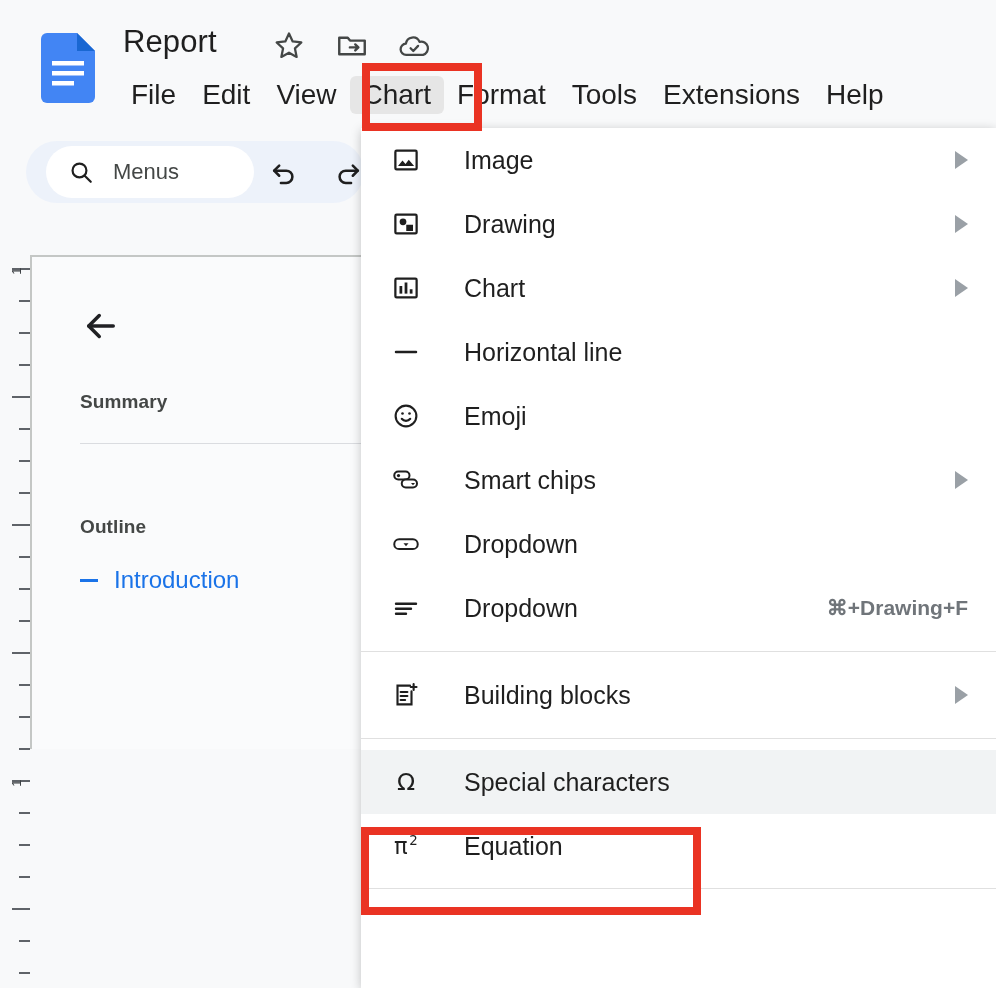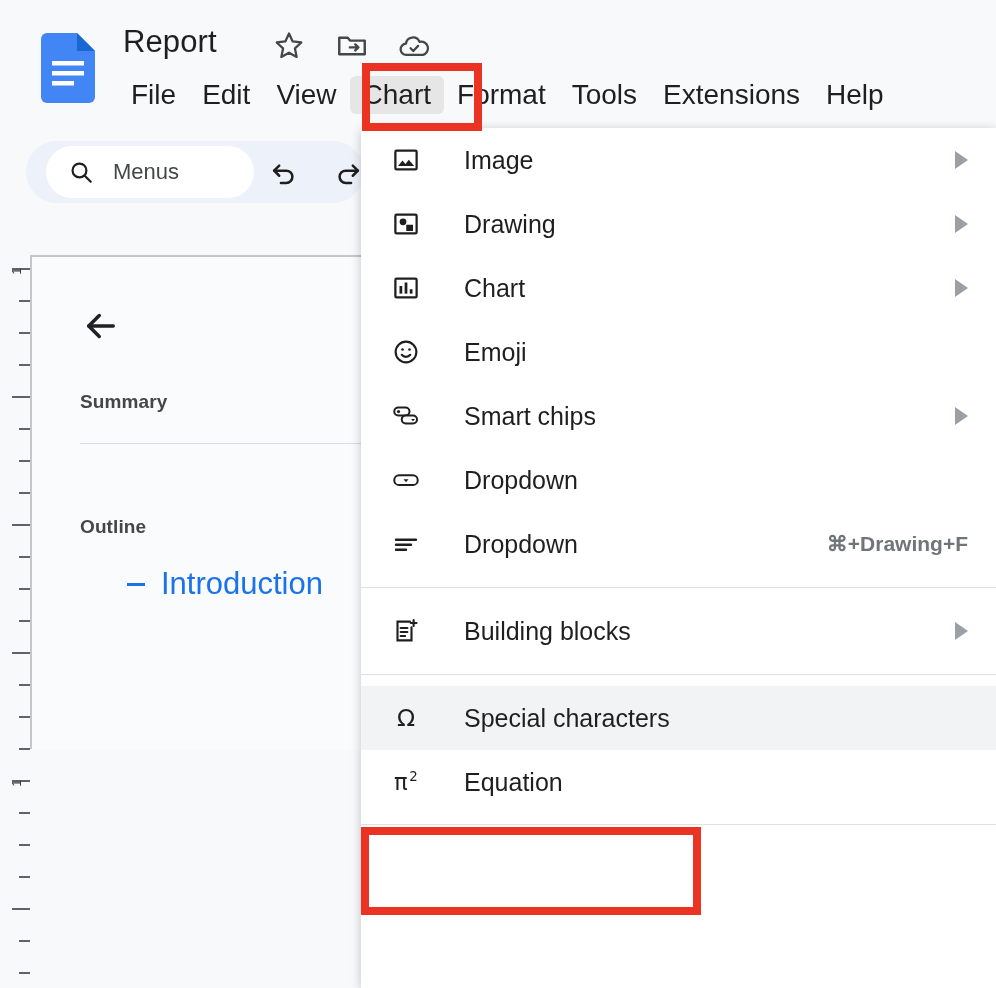--- a/index.html
+++ b/index.html
@@ -81,21 +81,21 @@
     font-size: 19px; color: #444746; font-weight: bold; letter-spacing: .1px;
   }
   .outline-rule { margin: 30px 0 0 0; height: 1px; background: #dadce0; width: 290px; }
   .outline-head.second { margin-top: 72px; }
   .outline-title {
     margin-top: 40px; font-size: 24px; color: #3c4043; letter-spacing: .2px;
     white-space: nowrap;
   }
   .outline-entry {
     margin-top: 28px; display: flex; align-items: center; gap: 16px;
-    font-size: 31px; color: #1a73e8; white-space: nowrap; justify-content: center;
+    font-size: 24px; color: #1a73e8; white-space: nowrap;
   }
   .outline-dash { display: inline-block; width: 18px; height: 3px; background: #1a73e8; }
 
   
   .menu-panel {
     position: absolute; left: 361px; top: 128px; width: 635px; height: 860px;
     background: #ffffff; box-shadow: 0 2px 10px rgba(0,0,0,.22);
   }
   .menu-row {
     position: relative; display: flex; align-items: center;
@@ -278,20 +278,28 @@
           <rect x="3.5" y="4.5" width="17" height="15" rx="1"></rect>
           <rect x="6.8" y="10.4" width="2.2" height="6.1" fill="#1f1f1f" stroke="none"></rect>
           <rect x="10.9" y="7.6" width="2.2" height="8.9" fill="#1f1f1f" stroke="none"></rect>
           <rect x="15" y="13" width="2.2" height="3.5" fill="#1f1f1f" stroke="none"></rect>
         </svg>
       </span>
       <span class="menu-lbl">Chart</span>
       <span class="menu-arrow"></span>
     </div>
 
+    <div class="menu-row">
+      <span class="menu-ic">
+        <svg viewBox="0 0 24 24" width="30" height="30" stroke="#1f1f1f" stroke-width="2" stroke-linecap="round">
+          <path d="M4 12h16"></path>
+        </svg>
+      </span>
+      <span class="menu-lbl">Horizontal line</span>
+    </div>
 
     <div class="menu-row">
       <span class="menu-ic">
         <svg viewBox="0 0 24 24" width="30" height="30" fill="none" stroke="#1f1f1f" stroke-width="1.7" stroke-linecap="round">
           <circle cx="12" cy="12" r="8.3"></circle>
           <circle cx="9.2" cy="10" r="1.05" fill="#1f1f1f" stroke="none"></circle>
           <circle cx="14.8" cy="10" r="1.05" fill="#1f1f1f" stroke="none"></circle>
           <path d="M8.6 14.2a4.3 4.3 0 0 0 6.8 0"></path>
         </svg>
       </span>

